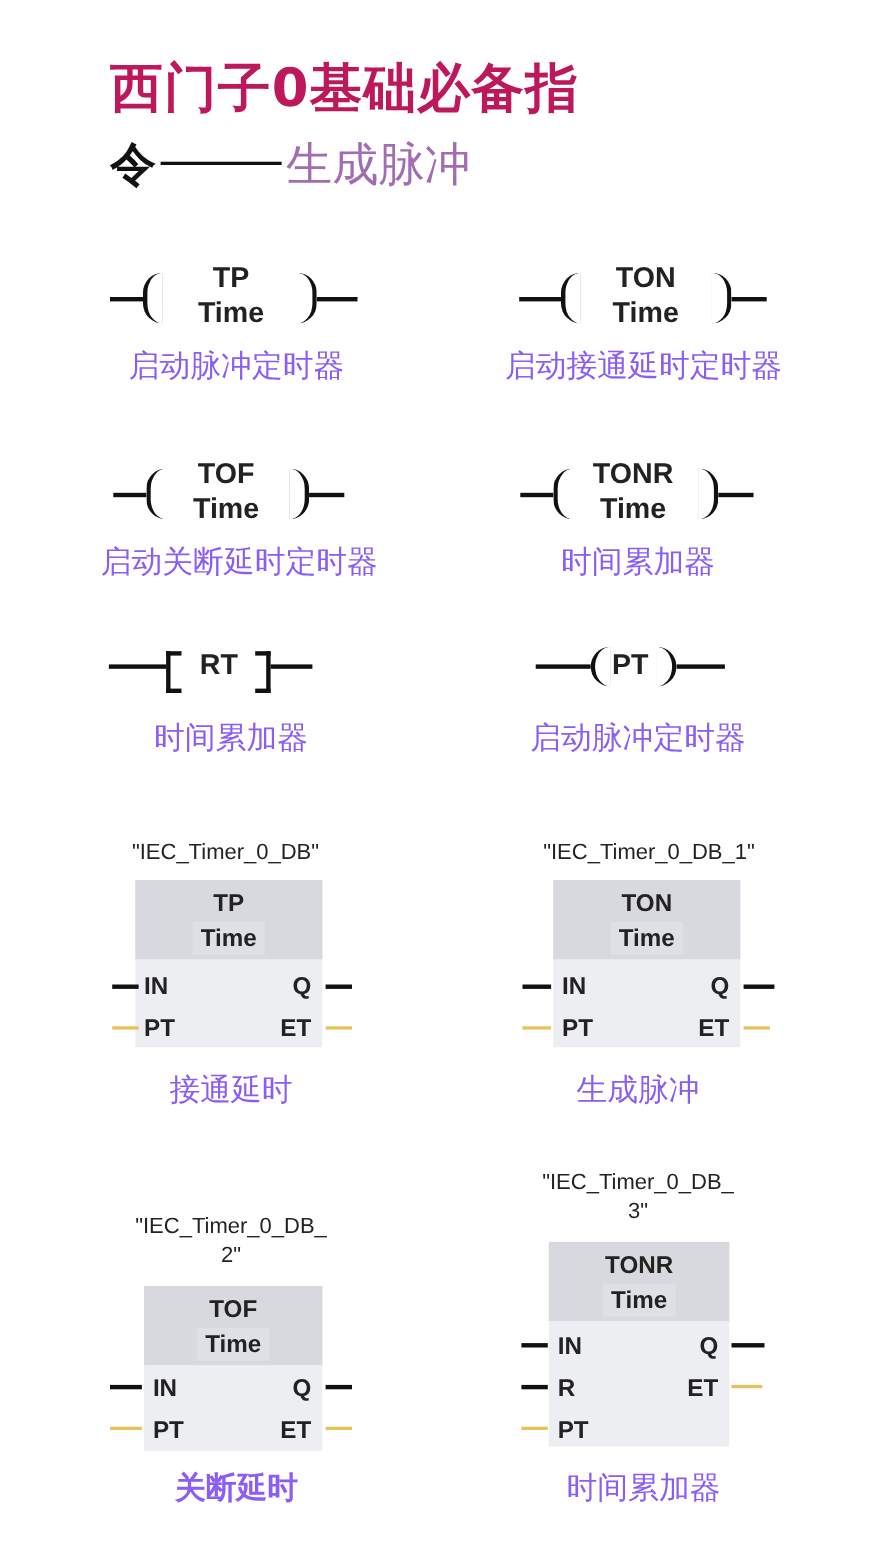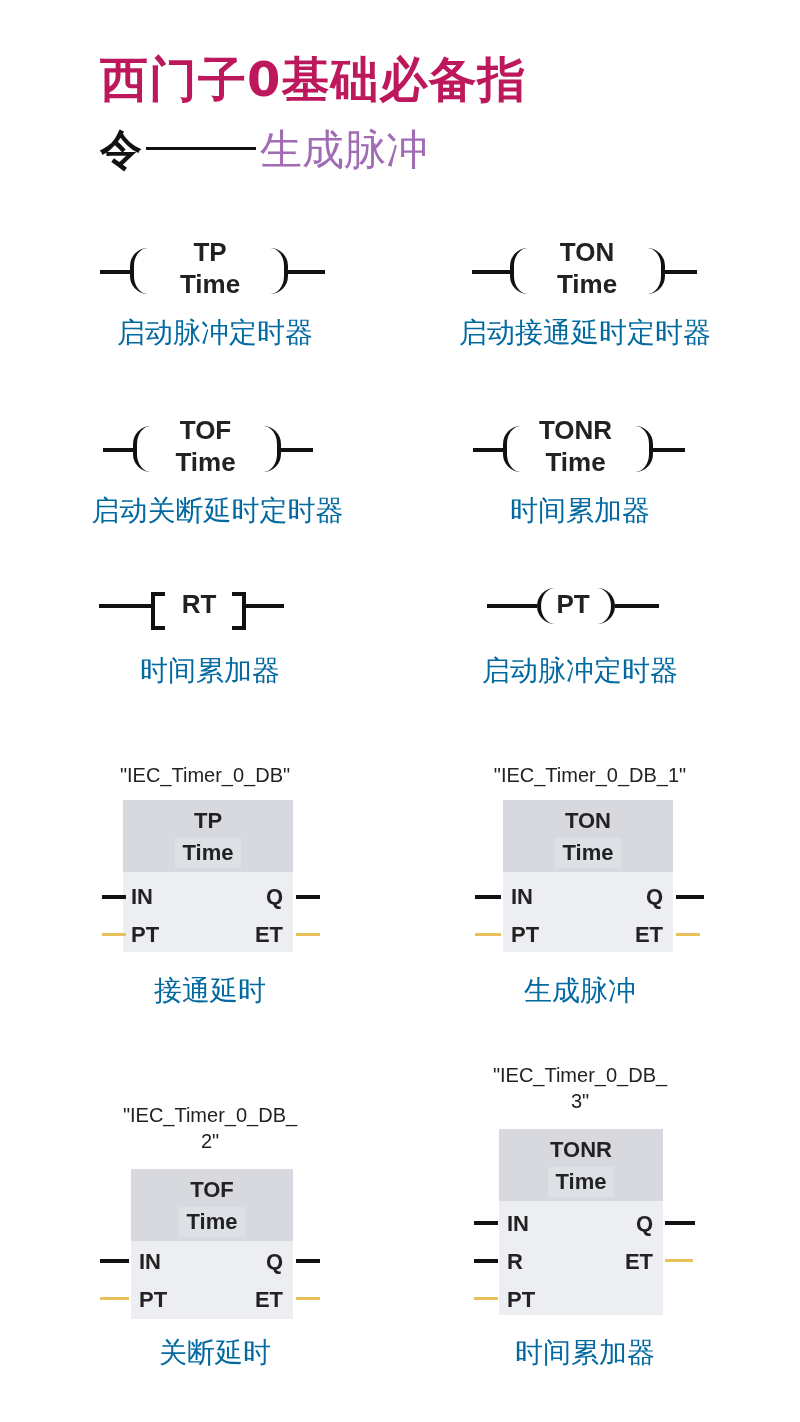--- a/index.html
+++ b/index.html
@@ -9,21 +9,21 @@
   .title2 { position:absolute; left:100px; top:122px; font-size:42px; font-weight:bold; color:#111; white-space:nowrap; }
   .title2 .dash { display:inline-block; width:110px; height:3px; background:#111; vertical-align:middle; margin:0 4px; position:relative; top:-4px; }
   .title2 .accent { color:#a26cb5; font-weight:normal; }
 
   .coil { position:absolute; height:80px; }
   .coil .wire { position:absolute; top:38px; height:4px; background:#111; }
   .coil .par { position:absolute; top:16px; width:14px; height:46px; border:4px solid #111; }
   .coil .par.l { border-right:none; border-top:none; border-bottom:none; border-radius:20px 0 0 20px; }
   .coil .par.r { border-left:none; border-top:none; border-bottom:none; border-radius:0 20px 20px 0; }
   .coil .lbl { position:absolute; text-align:center; font-weight:bold; color:#222; font-family:"Liberation Sans",sans-serif; line-height:32px; font-size:26px; }
-  .caption { position:absolute; font-size:28px; color:#0369a1; text-align:center; white-space:nowrap; }
+  .caption { position:absolute; font-size:28px; color:#8b5cf6; text-align:center; white-space:nowrap; }
 
   .brk { position:absolute; top:16px; width:10px; height:30px; border:4px solid #111; }
   .brk.l { border-right:none; }
   .brk.r { border-left:none; }
 
   .dbname { position:absolute; font-size:20px; color:#222; text-align:center; font-family:"Liberation Sans",sans-serif; line-height:26px; }
   .fb { position:absolute; background:#eceef2; }
   .fb .hdr { background:#d7d9de; height:72px; text-align:center; font-family:"Liberation Sans",sans-serif; font-weight:bold; color:#222; }
   .fb .hdr .t1 { font-size:22px; padding-top:8px; }
   .fb .hdr .t2 { font-size:22px; display:inline-block; padding:2px 8px; background:#dde0e5; margin-top:4px; }
@@ -151,21 +151,21 @@
   </div>
   <div class="pin" style="left:8px;top:80px;">IN</div>
   <div class="pin" style="left:8px;top:118px;">PT</div>
   <div class="pin" style="right:10px;top:80px;">Q</div>
   <div class="pin" style="right:10px;top:118px;">ET</div>
 </div>
 <div class="pl blk" style="left:100px;top:1259px;width:29px;"></div>
 <div class="pl org" style="left:100px;top:1297px;width:29px;"></div>
 <div class="pl blk" style="left:296px;top:1259px;"></div>
 <div class="pl org" style="left:296px;top:1297px;"></div>
-<div class="caption" style="left:115px;top:1334px;width:200px;">关断延时</div>
+<div class="caption" style="left:115px;top:1334px;width:200px;font-weight:bold;">关断延时</div>
 
 <div class="dbname" style="left:470px;top:1062px;width:220px;">
   <div>"IEC_Timer_0_DB_</div>
   <div>3"</div>
 </div>
 <div class="fb" style="left:499px;top:1129px;width:164px;height:186px;">
   <div class="hdr">
     <div class="t1">TONR</div>
     <div class="t2">Time</div>
   </div>

